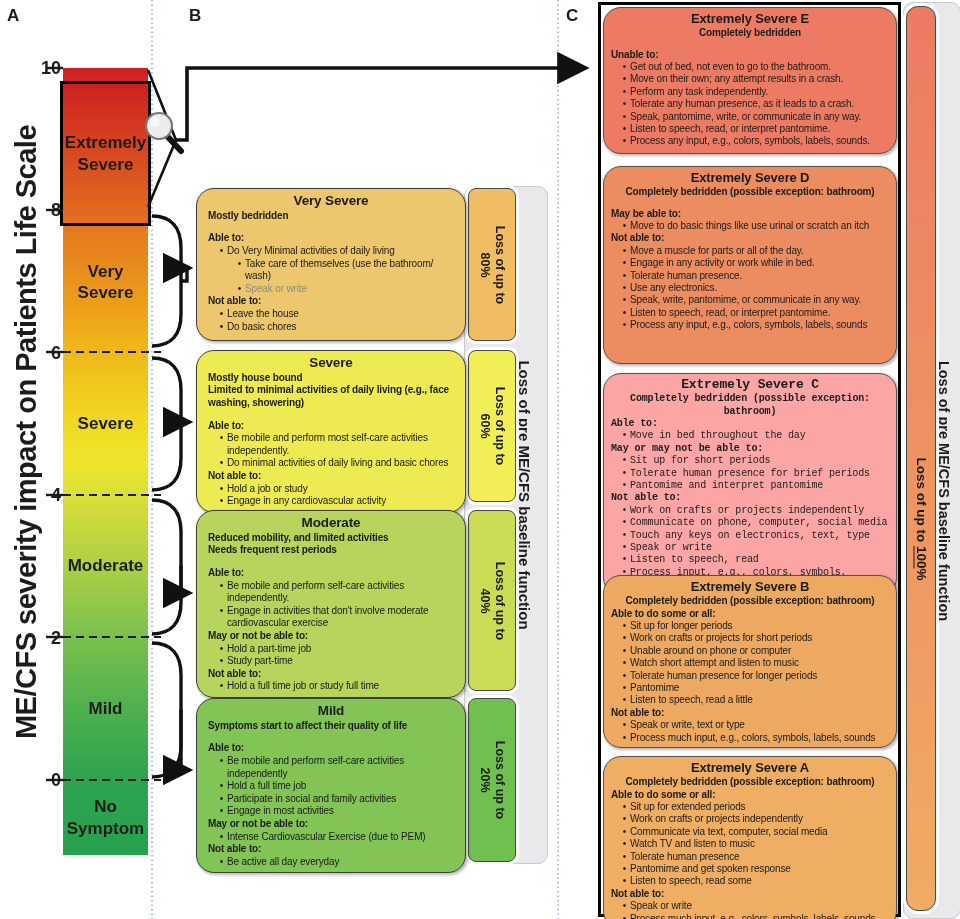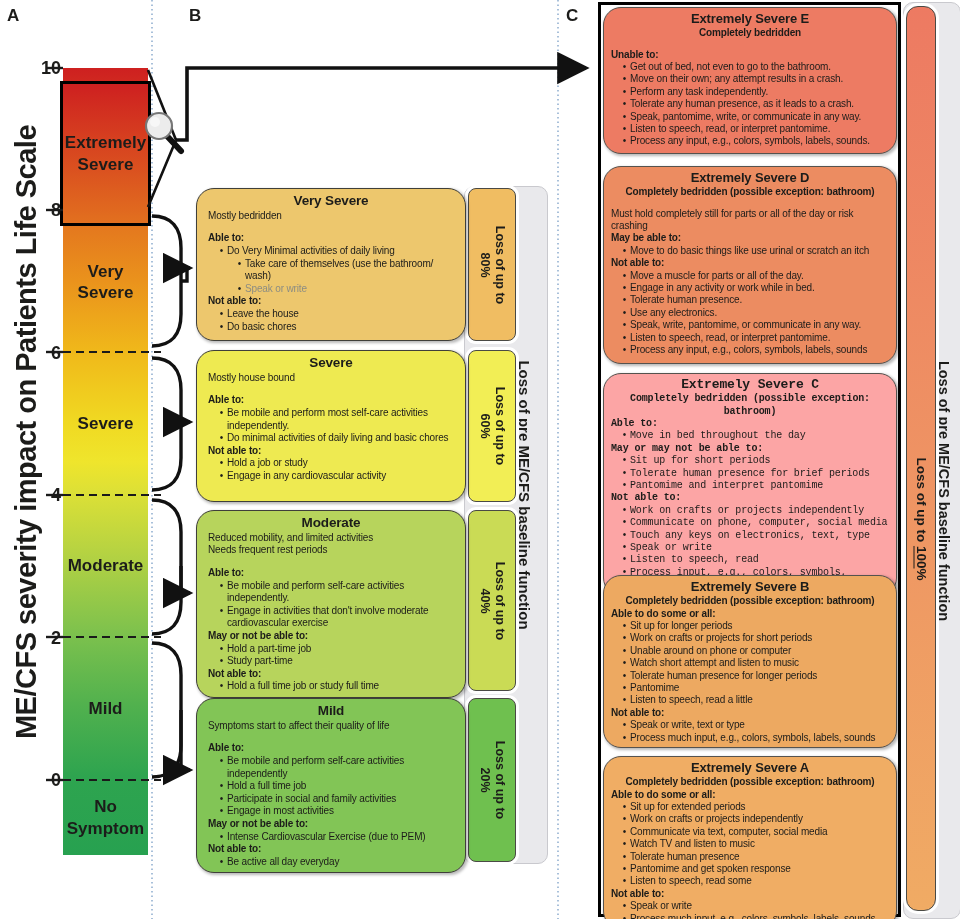--- a/index.html
+++ b/index.html
@@ -28,21 +28,21 @@
   .b-card{left:196px;width:270px;border:1.6px solid #3f3f3a;padding:4px 11px;font-size:10px;line-height:1.26;letter-spacing:-.15px;}
   .c-card{left:603px;width:294px;border:1.4px solid #55524e;padding:3px 7px;font-size:10px;line-height:1.24;letter-spacing:-.15px;}
   #bcard0{top:188px;min-height:153px;} #bcard1{top:350px;min-height:152px;}
   #bcard2{top:510px;min-height:181px;} #bcard3{top:698px;min-height:164px;}
   #ccard0{top:7px;min-height:147px;}   #ccard1{top:166px;min-height:198px;}
   #ccard2{top:373px;min-height:190px;} #ccard3{top:575px;min-height:173px;}
   #ccard4{top:756px;min-height:157px;}
   .card-title{text-align:center;font-weight:bold;font-size:13.5px;line-height:1.25;}
   .c-card .card-title{font-size:13px;}
   .card-sub{font-weight:bold;text-align:center;}
-  .card-intro{font-weight:normal;}
+  .card-intro{font-weight:bold;}
   .card-pre{font-weight:normal;}
   .gap{height:10px;} .c-card .gap{height:9px;}
   .sec-head{font-weight:bold;}
   .item{display:flex;} .lvl1{padding-left:8px;} .lvl2{padding-left:26px;}
   .bullet{width:11px;flex:none;text-align:center;} .itxt{flex:1;} .muted{color:#8d8d82;}
 
   
   .graypanel{position:absolute;background:#e9e9ec;border:1px solid #c9c9ce;border-radius:10px;}
   #bgray{left:464px;top:186px;width:82px;height:676px;}
   #cgray{left:903px;top:2px;width:56px;height:915px;}
@@ -193,20 +193,21 @@
         <span class="itxt">Leave the house</span>
       </div>
       <div class="item lvl1">
         <span class="bullet">•</span>
         <span class="itxt">Do basic chores</span>
       </div>
     </div>
   <div id="bcard1" class="card b-card" style="background: rgb(238, 234, 81);">
       <div class="card-title">Severe</div>
       <div class="card-intro">Mostly house bound</div>
+      <div class="card-intro">Limited to minimal activities of daily living (e.g., face washing, showering)</div>
       <div class="gap"></div>
       <div class="sec-head">Able to:</div>
       <div class="item lvl1">
         <span class="bullet">•</span>
         <span class="itxt">Be mobile and perform most self-care activities independently.</span>
       </div>
       <div class="item lvl1">
         <span class="bullet">•</span>
         <span class="itxt">Do minimal activities of daily living and basic chores</span>
       </div>
@@ -314,21 +315,20 @@
       </div>
       <div class="item lvl1">
         <span class="bullet">•</span>
         <span class="itxt">Process any input, e.g., colors, symbols, labels, sounds.</span>
       </div>
     </div>
   <div id="ccard1" class="card c-card" style="background: rgb(236, 140, 97);">
       <div class="card-title">Extremely Severe D</div>
       <div class="card-sub" style="text-align: center;">Completely bedridden (possible exception: bathroom)</div>
       <div class="gap"></div>
-      <div class="card-pre">Must hold completely still for parts or all of the day or risk crashing</div>
       <div class="sec-head">May be able to:</div>
       <div class="item lvl1">
         <span class="bullet">•</span>
         <span class="itxt">Move to do basic things like use urinal or scratch an itch</span>
       </div>
       <div class="sec-head">Not able to:</div>
       <div class="item lvl1">
         <span class="bullet">•</span>
         <span class="itxt">Move a muscle for parts or all of the day.</span>
       </div>

